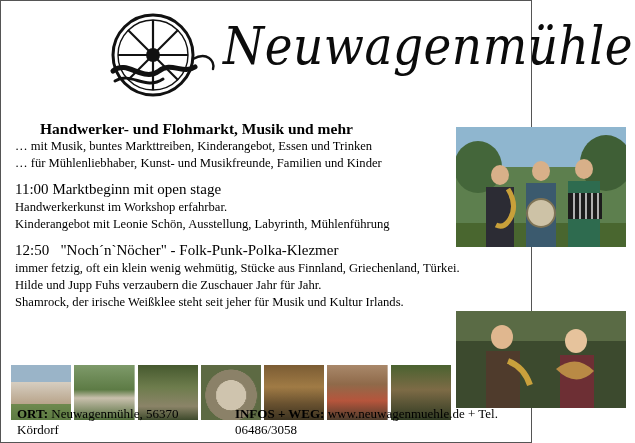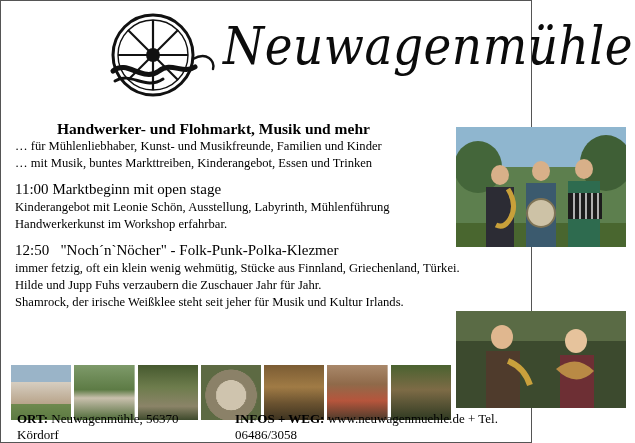--- a/index.html
+++ b/index.html
@@ -61,21 +61,21 @@
   }
 
   .headline {
     font-family: "Liberation Serif", serif;
     font-weight: bold;
     font-size: 15.5px;
     line-height: 1.25;
     margin: 2px 0 0 4px;
   }
   .headline.l2 {
-    margin-left: 46px;
+    margin-left: 29px;
   }
   .subline {
     font-size: 12.6px;
     line-height: 1.3;
     margin-left: 4px;
   }
 
   .prog-title {
     font-weight: normal;
     font-size: 15px;
@@ -127,21 +127,21 @@
   }
 
   
   .footer {
     position: absolute;
     left: 0;
     right: 10px;
     bottom: 4px;
     height: 22px;
     display: flex;
-    align-items: center;
+    align-items: flex-end;
   }
   .footer .left {
     margin-left: 16px;
     font-size: 13px;
   }
   .footer .right {
     margin-left: 38px;
     font-size: 13px;
   }
   .footer b { font-weight: bold; }
@@ -175,29 +175,29 @@
       </svg>
     </div>
 
     <div class="brand">Neuwagenmühle</div>
   </div>
 
   <div class="content">
 
     <div class="headline l2">Handwerker- und Flohmarkt, Musik und mehr</div>
 
+    <div class="subline">… mit Musik, buntes Markttreiben, Kinderangebot, Essen und Trinken</div>
     <div class="subline">… für Mühlenliebhaber, Kunst- und Musikfreunde, Familien und Kinder</div>
-    <div class="subline">… mit Musik, buntes Markttreiben, Kinderangebot, Essen und Trinken</div>
 
     <div class="prog-title">
       <span class="time">11:00</span>
       <span>Marktbeginn mit open stage</span>
     </div>
+    <div class="prog-body">Handwerkerkunst im Workshop erfahrbar.</div>
     <div class="prog-body">Kinderangebot mit Leonie Schön, Ausstellung, Labyrinth, Mühlenführung</div>
-    <div class="prog-body">Handwerkerkunst im Workshop erfahrbar.</div>
 
     <div class="prog-title">
       <span class="time">12:50</span>
       &nbsp;
       <span>"Noch´n`Nöcher" - Folk-Punk-Polka-Klezmer</span>
     </div>
     <div class="prog-body">immer fetzig, oft ein klein wenig wehmütig, Stücke aus Finnland, Griechenland, Türkei.</div>
 
     <div class="prog-body">Hilde und Jupp Fuhs verzaubern die Zuschauer Jahr für Jahr.</div>
     <div class="prog-body">Shamrock, der irische Weißklee steht seit jeher für Musik und Kultur Irlands.</div>

